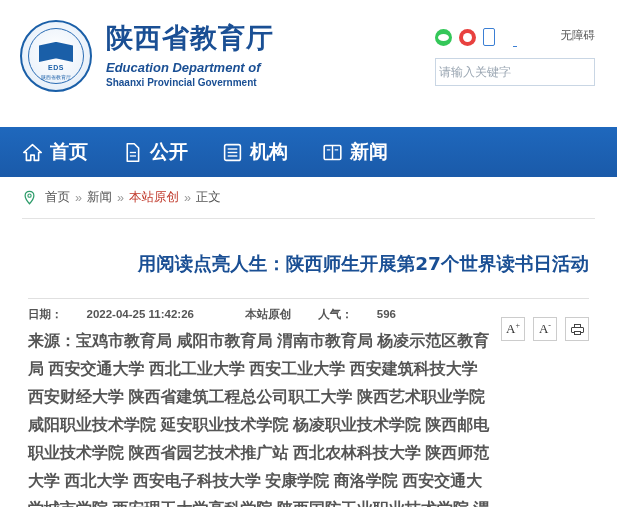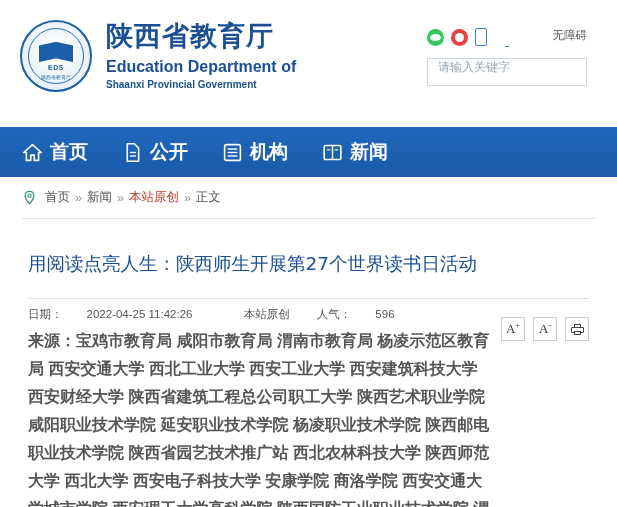--- a/index.html
+++ b/index.html
@@ -82,36 +82,37 @@
   .title-cn {
     font-size: 27px;
     font-weight: bold;
     color: #1a4f94;
     letter-spacing: 1px;
     line-height: 1.15;
     font-family: "DejaVu Sans", "Liberation Sans", sans-serif;
   }
   .title-en1 {
     margin-top: 5px;
-    font-size: 16px;
+    font-size: 13px;
     font-weight: bold;
     color: #1a4f94;
     line-height: 1.35;
+    font-style: italic;
   }
   .title-en2 {
     font-size: 10px;
     font-weight: bold;
     color: #1a4f94;
     line-height: 1.35;
   }
 
   
   .header-right {
     position: absolute;
-    right: 30px;
+    right: 22px;
     top: 26px;
     width: 160px;
   }
   .hr-top {
     display: flex;
     align-items: center;
     justify-content: flex-start;
     height: 22px;
     position: relative;
   }
@@ -156,22 +157,22 @@
     font-size: 11.5px;
     color: #555;
     white-space: nowrap;
   }
   .search-box {
     margin-top: 10px;
     height: 28px;
     border: 1px solid #c9d6e4;
     background: #fff;
     display: flex;
-    align-items: flex-start;
-    padding: 0 8px;
+    align-items: center;
+    padding: 0 1px;
   }
   .search-box input {
     border: none;
     outline: none;
     width: 100%;
     font-size: 12px;
     color: #333;
     font-family: "Liberation Sans", sans-serif;
     background: transparent;
   }
@@ -223,38 +224,39 @@
   }
   .crumb a { color: #555; text-decoration: none; }
   .crumb .sep { margin: 0 5px; color: #999; }
   .crumb .hot { color: #c0392b; }
 
   
   .article {
     padding: 0 28px;
   }
   .art-title {
-    text-align: left;
+    text-align: right;
     font-size: 18.5px;
-    font-weight: normal;
+    font-weight: bold;
     color: #1a4f94;
     margin: 32px 0 22px 0;
     font-family: "DejaVu Sans", "Liberation Sans", sans-serif;
   }
   .meta-box {
     border-top: 1px solid #e0e0e0;
     border-bottom: 1px solid #e0e0e0;
     padding: 8px 0 10px 0;
     position: relative;
     min-height: 96px;
   }
   .meta-line1 {
     font-size: 11.5px;
     color: #555;
     margin-bottom: 5px;
+    font-weight: bold;
   }
   .meta-line1 span { margin-right: 24px; }
   .src {
     font-size: 16px;
     color: #555;
     line-height: 1.75;
     padding-right: 96px;
     font-weight: bold;
   }
   .tools {

